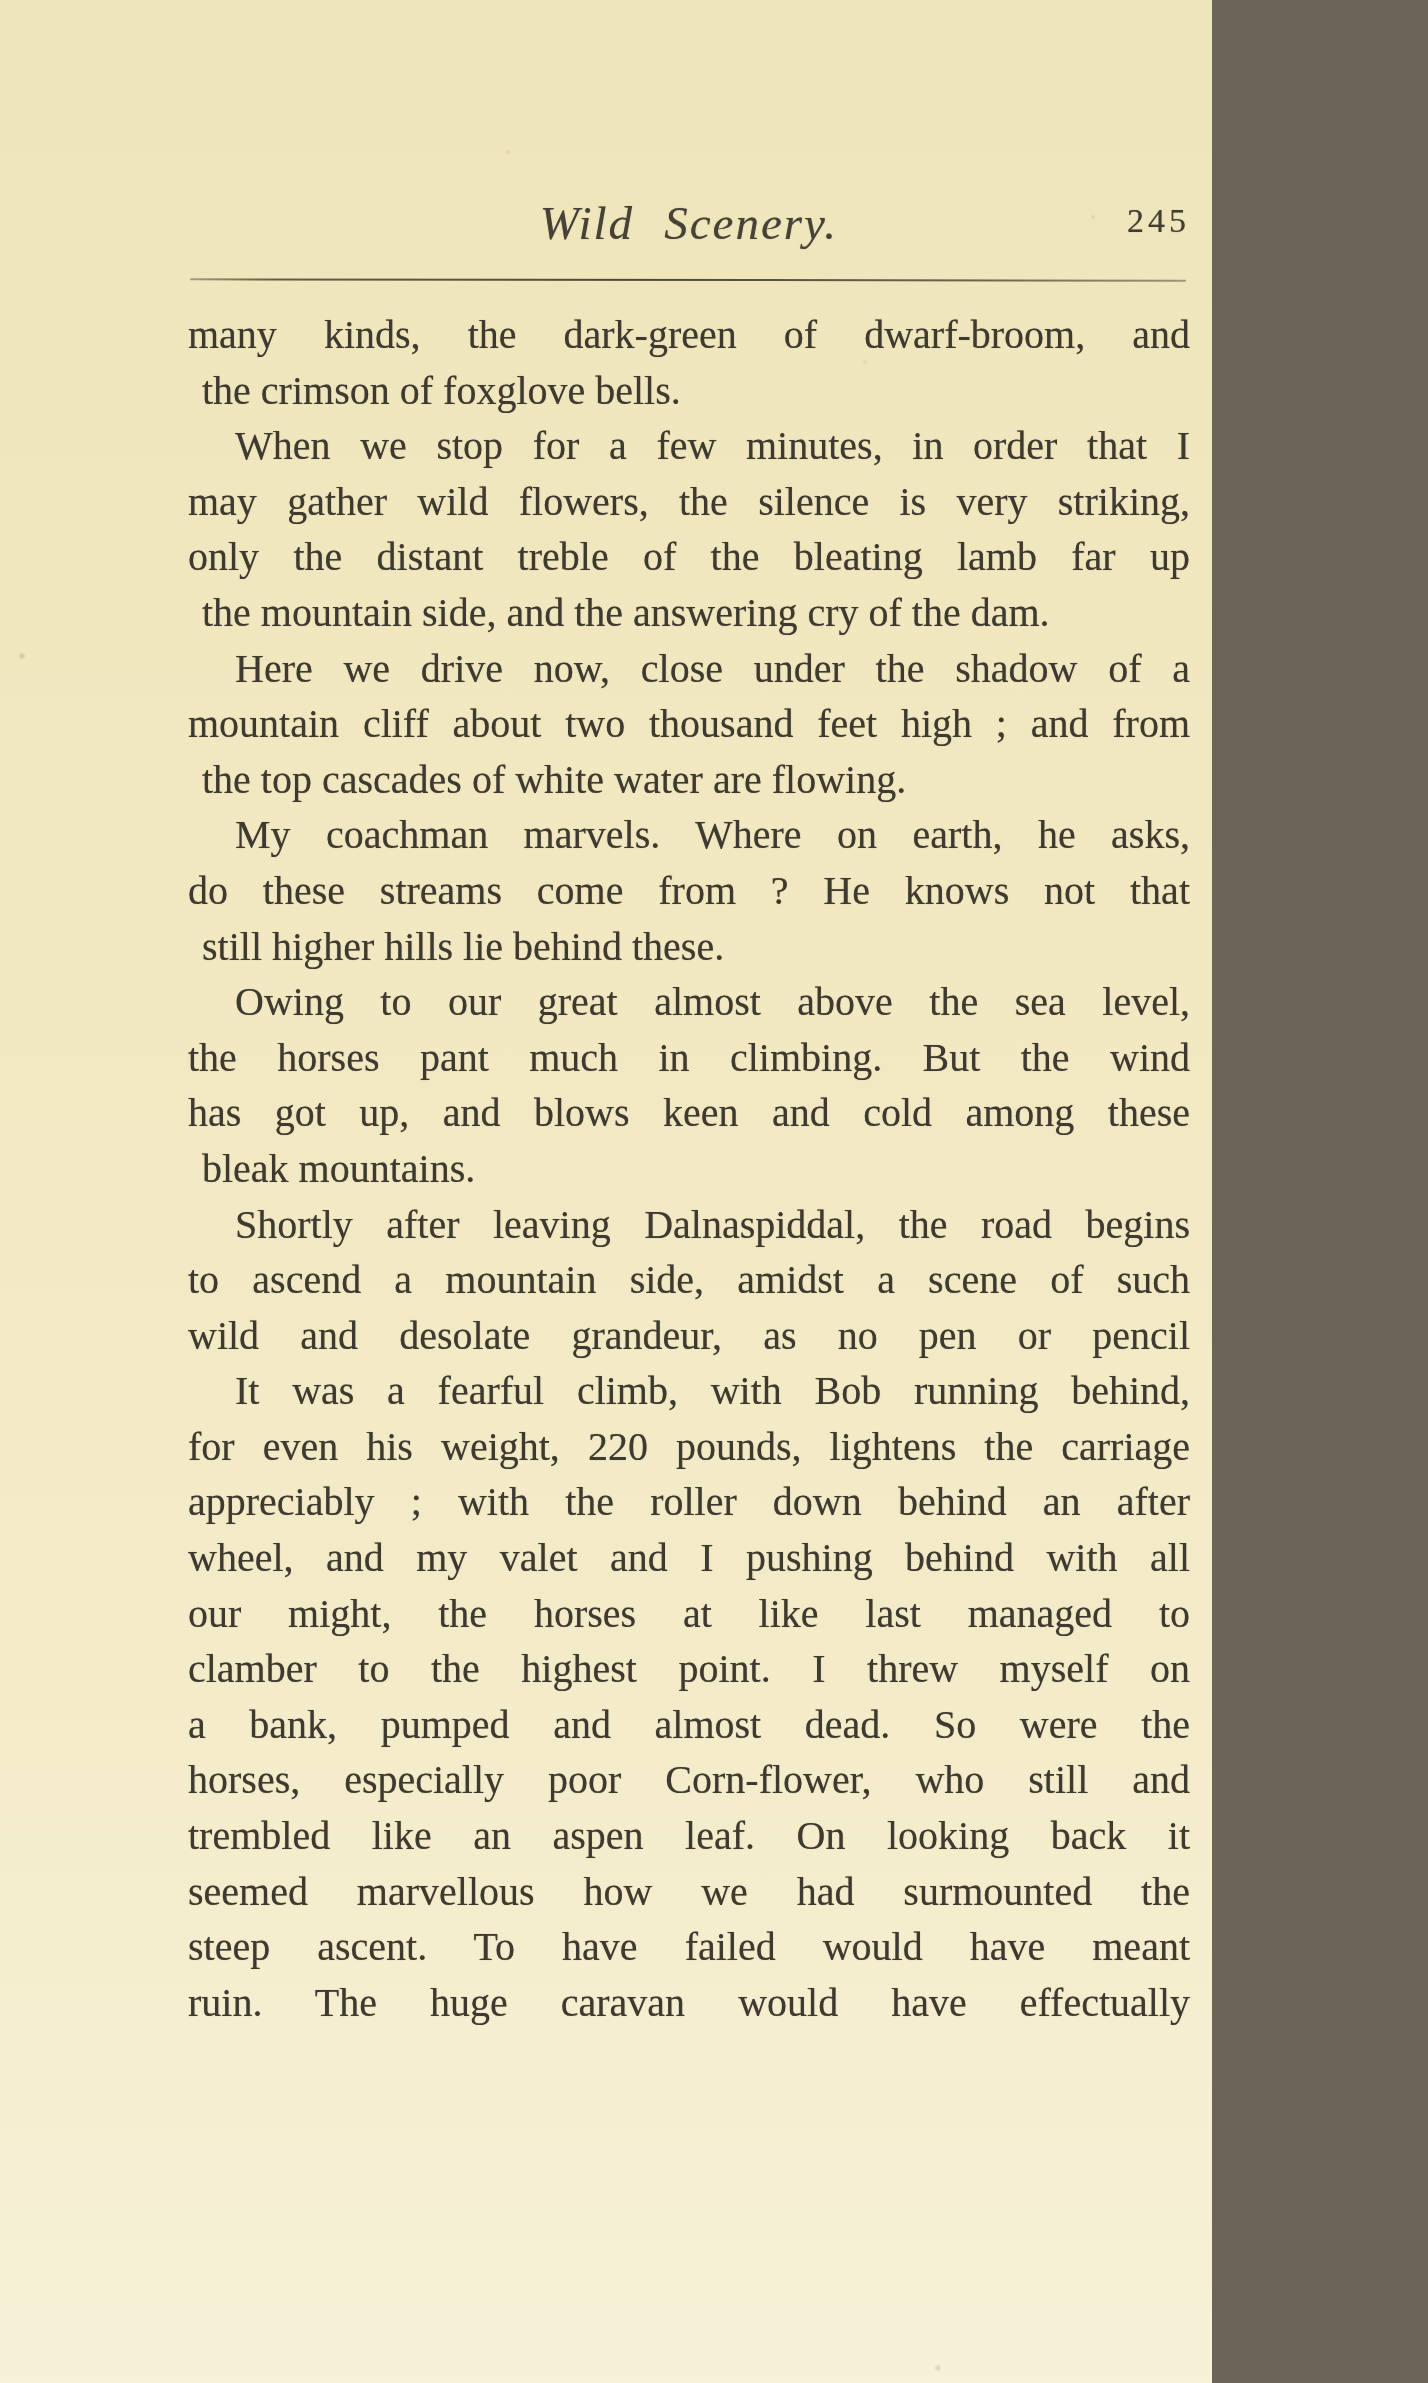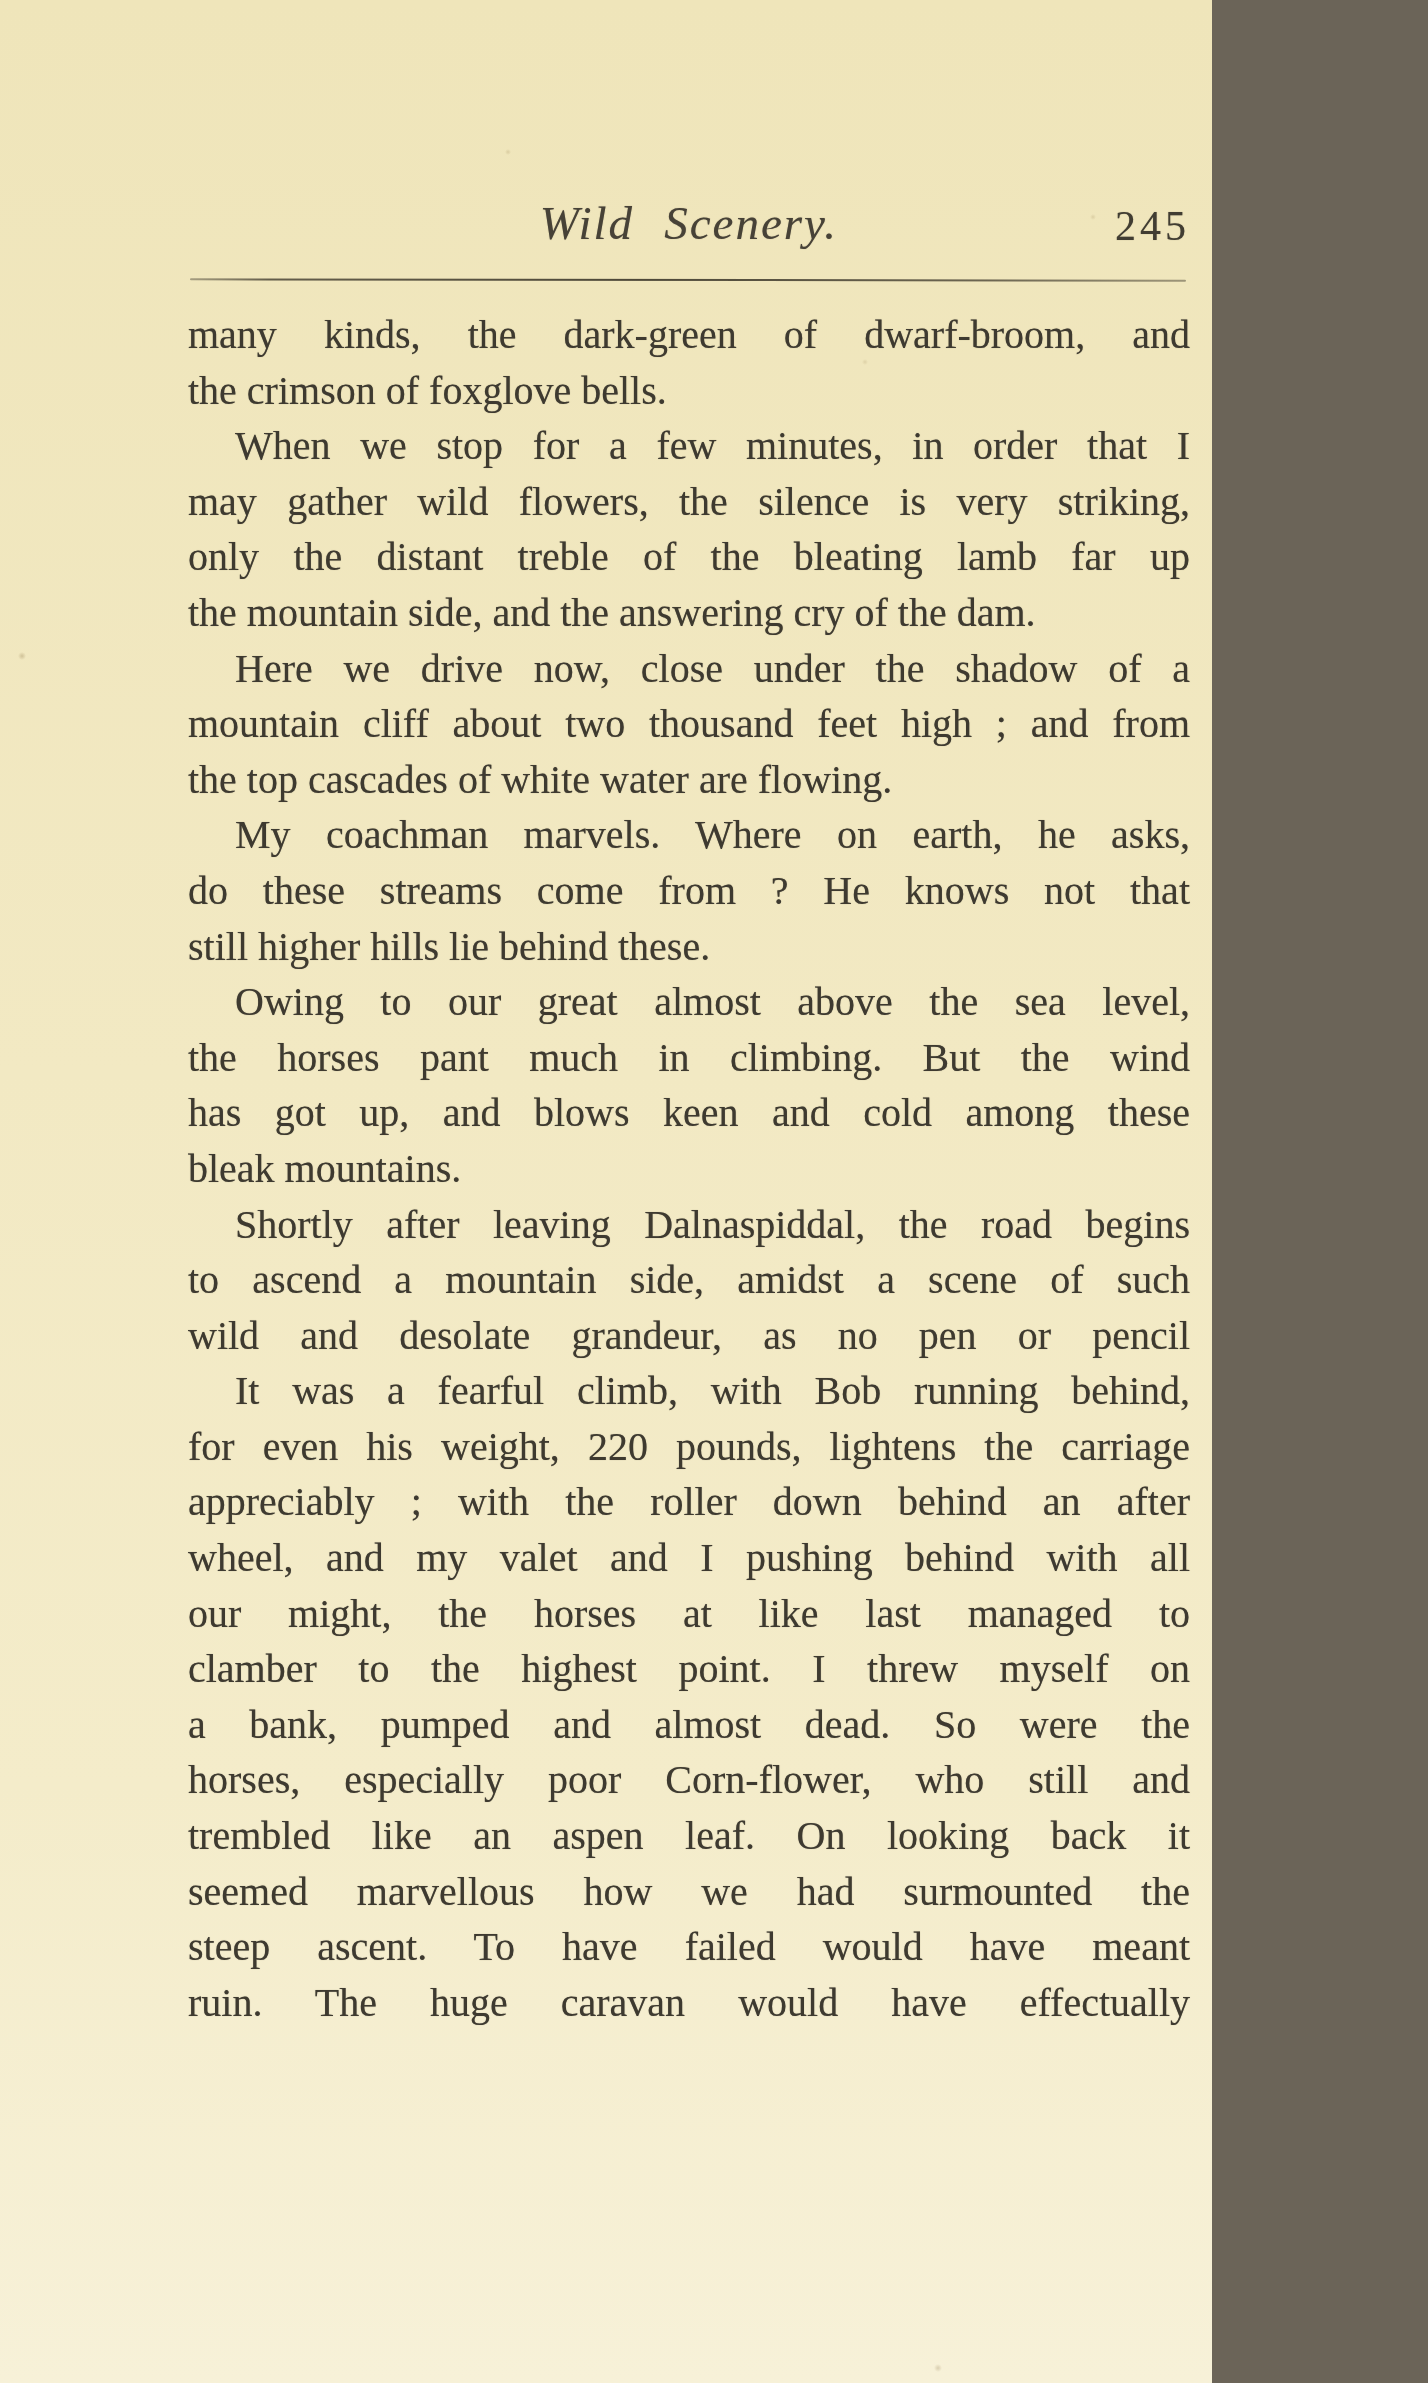--- a/index.html
+++ b/index.html
@@ -43,21 +43,21 @@
     font-size: 47px;
     letter-spacing: 2px;
     word-spacing: 0.35em;
     color: #474237;
     text-shadow: 0 0 1px rgba(70,64,52,0.45);
   }
   .head-number {
     position: absolute;
     right: 0;
     top: 6px;
-    font-size: 42px;
+    font-size: 34px;
     letter-spacing: 4px;
     color: #413d32;
     text-shadow: 0 0 1px rgba(70,64,52,0.45);
   }
   .head-rule {
     position: absolute;
     left: 190px;
     top: 279px;
     width: 996px;
     height: 2px;
@@ -82,20 +82,21 @@
   }
   .line {
     text-align: justify;
     text-align-last: justify;
     text-justify: inter-word;
     white-space: nowrap;
     height: 55.6px;
   }
   .line.line-end {
     text-align-last: left;
+    margin-left: 14px;
   }
   .line.indent {
     padding-left: 47px;
   }
 </style>
 </head>
 <body>
 
 <div class="page">
   <div class="running-header">

